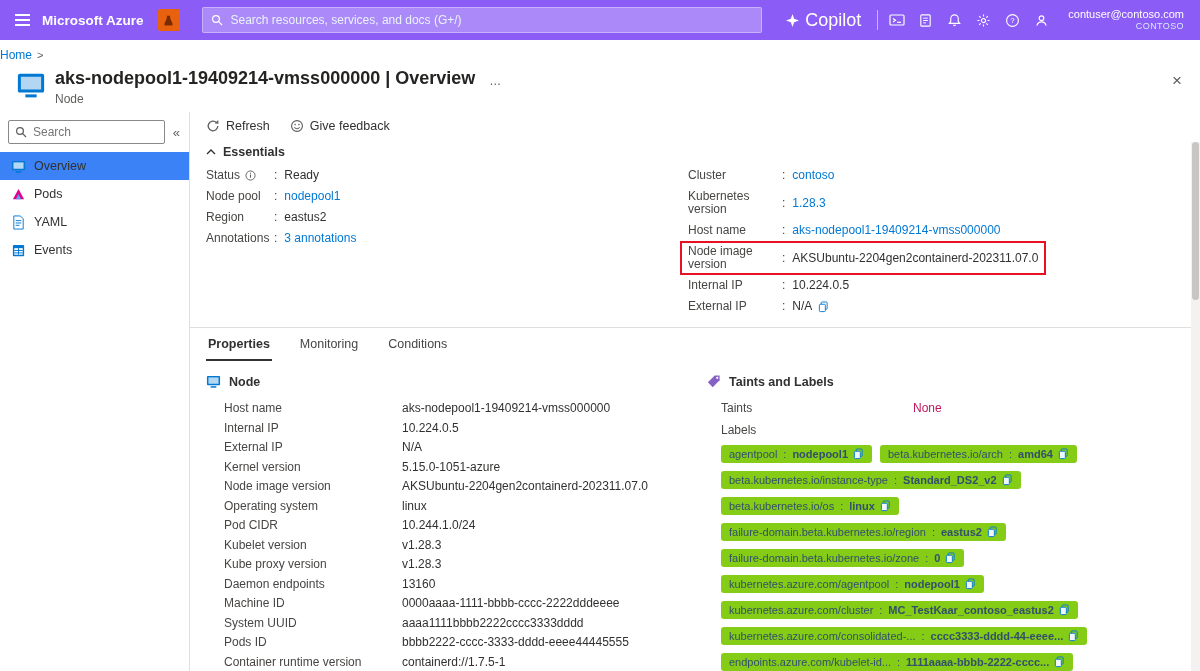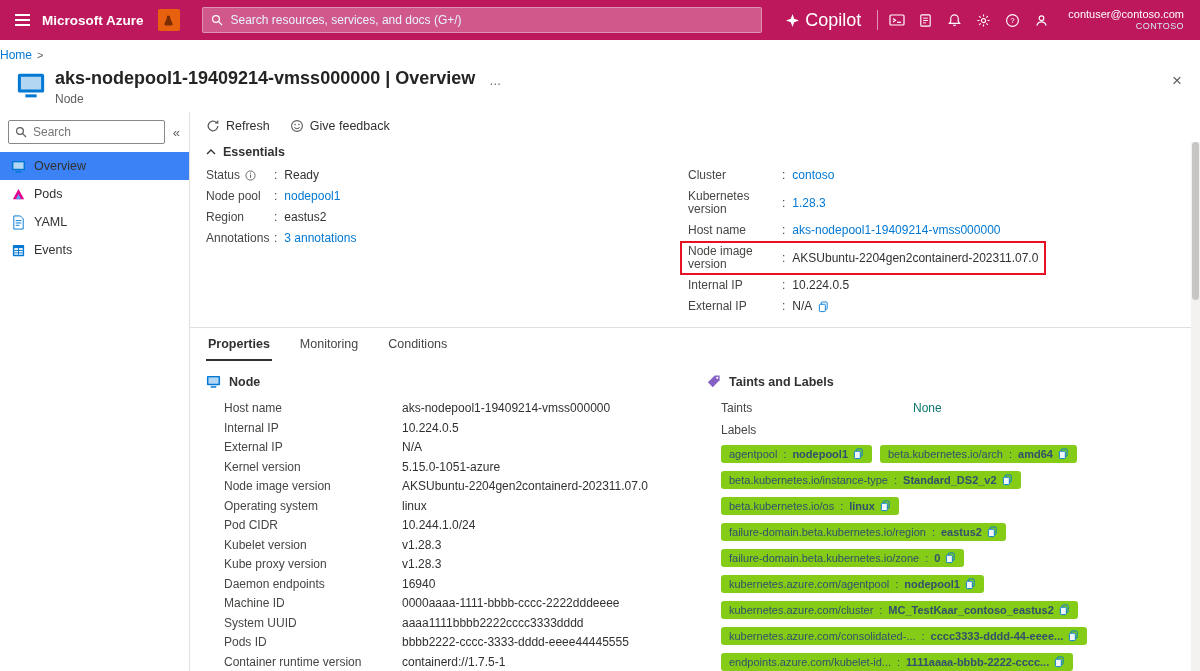--- a/index.html
+++ b/index.html
@@ -1,20 +1,20 @@
 <!DOCTYPE html>
 <html><head>
 <meta charset="utf-8">
 <style>
   * { margin:0; padding:0; box-sizing:border-box; }
   html,body { width:1200px; height:671px; overflow:hidden; }
   body { font-family:"Liberation Sans","DejaVu Sans",sans-serif; font-size:12px; color:#323130; background:#fff; }
 
   
-  .topbar { height:40px; background:#be185d; display:flex; align-items:center; color:#fff; padding:0 10px 0 6px; }
+  .topbar { height:40px; background:#8b5cf6; display:flex; align-items:center; color:#fff; padding:0 10px 0 6px; }
   .hamburger { width:32px; height:32px; display:flex; flex-direction:column; justify-content:center; align-items:center; gap:3px; cursor:pointer; }
   .hamburger span { width:15px; height:2px; background:#fff; }
   .brand { font-size:13.5px; font-weight:bold; white-space:nowrap; margin:0 14px 0 4px; cursor:pointer; }
   .sandbox { width:22px; height:22px; background:#e8610f; border-radius:2px; display:flex; align-items:center; justify-content:center; cursor:pointer; }
   .tb-search { width:560px; margin-left:22px; position:relative; }
   .tb-search input { width:100%; height:26px; background:rgba(255,255,255,.28); border:1px solid rgba(255,255,255,.35); border-radius:2px; color:#fff; padding:0 8px 0 28px; font-size:12px; font-family:inherit; outline:none; }
   .tb-search input::placeholder { color:#e8f3fb; }
   .tb-search .mag { position:absolute; left:9px; top:7px; }
   .tb-right { margin-left:auto; display:flex; align-items:center; height:100%; }
   .copilot { display:flex; align-items:center; gap:6px; padding:0 12px; height:100%; cursor:pointer; font-size:18px; }
@@ -74,21 +74,21 @@
   
   .panels { display:flex; padding:13px 16px 0; gap:32px; }
   .panel-left { width:468px; flex-shrink:0; }
   .panel-right { flex:1; min-width:0; }
   .section-head { display:flex; align-items:center; gap:8px; font-weight:bold; font-size:12.5px; margin-bottom:13px; }
   .prop-row { display:flex; margin-bottom:7px; padding-left:18px; line-height:12.5px; }
   .prop-label { width:178px; color:#484644; flex-shrink:0; }
   .prop-value { color:#323130; }
   .tl-row { display:flex; padding-left:15px; margin-bottom:9px; line-height:12.5px; }
   .tl-label { width:192px; color:#484644; flex-shrink:0; }
-  .tl-value { color:#0f766e; }
+  .tl-value { color:#be185d; }
   .pills { display:flex; flex-wrap:wrap; gap:8px 8px; padding-left:15px; margin-top:2px; }
   .pill { display:inline-flex; align-items:flex-start; gap:5px; background:#84cc16; border-radius:3px; padding:3px 8px; font-size:11px; color:#33506b; white-space:nowrap; }
   .pill b { font-weight:bold; }
   .pill .sep { margin:0 1px; color:#33506b; }
   .pill .copy-ic { cursor:pointer; }
 
   
   .scroll-track { position:absolute; top:30px; right:0; bottom:0; width:9px; background:#f3f2f1; }
   .scroll-thumb { position:absolute; top:0; left:1px; width:7px; height:158px; background:#c8c6c4; border-radius:4px; cursor:pointer; }
 </style>
@@ -440,21 +440,21 @@
               <span class="prop-value">v1.28.3</span>
             </div>
 
             <div class="prop-row">
               <span class="prop-label">Kube proxy version</span>
               <span class="prop-value">v1.28.3</span>
             </div>
 
             <div class="prop-row">
               <span class="prop-label">Daemon endpoints</span>
-              <span class="prop-value">16940</span>
+              <span class="prop-value">13160</span>
             </div>
 
             <div class="prop-row">
               <span class="prop-label">Machine ID</span>
               <span class="prop-value">0000aaaa-1111-bbbb-cccc-2222dddeeee</span>
             </div>
 
             <div class="prop-row">
               <span class="prop-label">System UUID</span>
               <span class="prop-value">aaaa1111bbbb2222cccc3333dddd</span>

